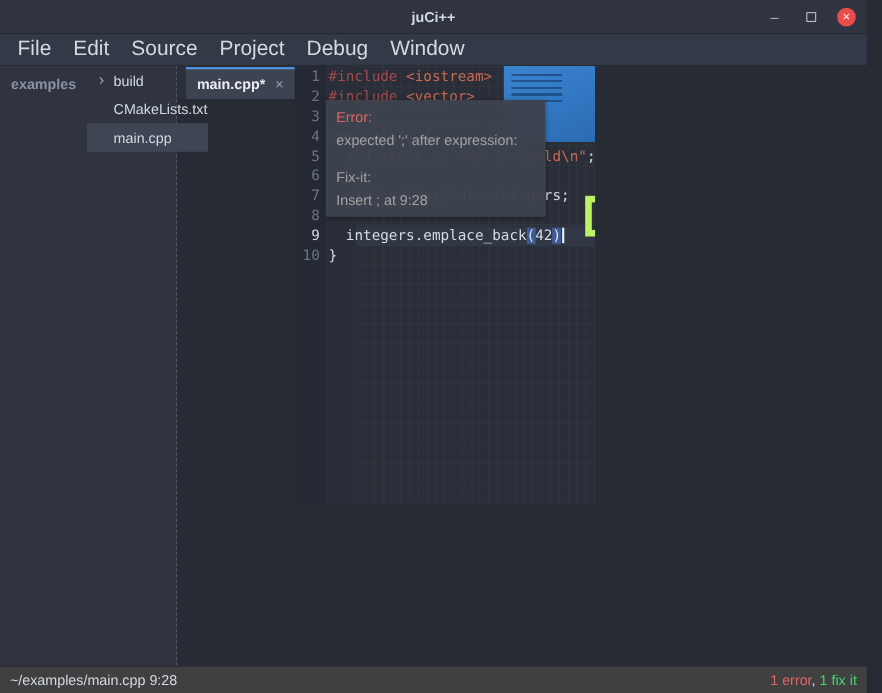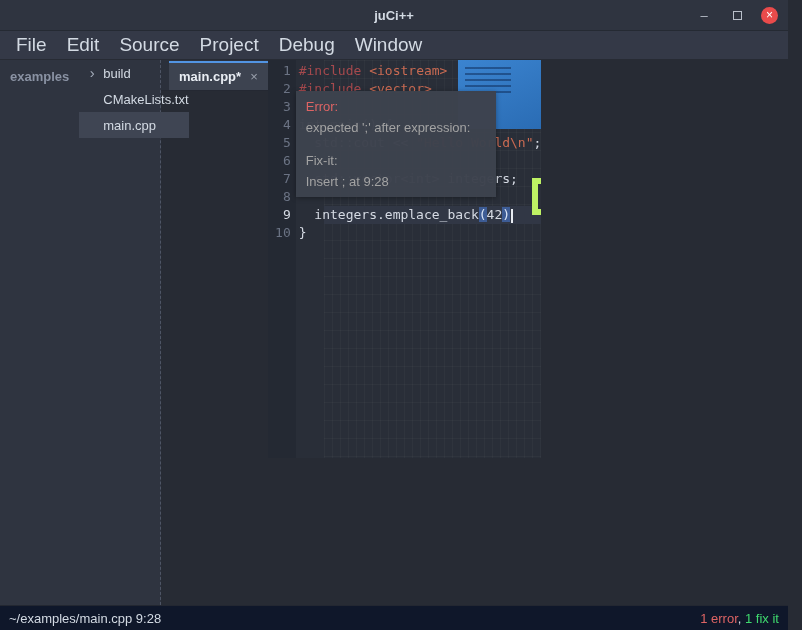--- a/index.html
+++ b/index.html
@@ -81,21 +81,21 @@
   .tooltip-type { position:absolute; left:264px; top:118px; z-index:5;
                   background:#2b2f39; border:6px solid #bef264; padding:2px 9px;
                   font-family:"Liberation Sans", sans-serif; font-size:18px; color:#d3dae3; white-space:pre; }
 
   
   .terminal { flex:1; border-top:1px dashed #4e5565; background:#272b34;
               font-family:"DejaVu Sans Mono", monospace; font-size:13px; padding:4px 4px; }
   .term-line { line-height:17px; white-space:pre; color:#d6dbe4; }
 
   
-  .statusbar { height:25px; background:#0f172a; border-top:1px solid #232731;
+  .statusbar { height:25px; background:#404040; border-top:1px solid #232731;
                display:flex; align-items:center; justify-content:space-between;
                padding:0 9px; font-size:13px; }
   .status-left { color:#d3dae3; }
   .status-error { color:var(--c-error,#de6464); }
   .status-sep { color:#d3dae3; }
   .status-fixit { color:var(--c-fixit,#3fd96e); }
 </style>
 </head>
 <body>
 

